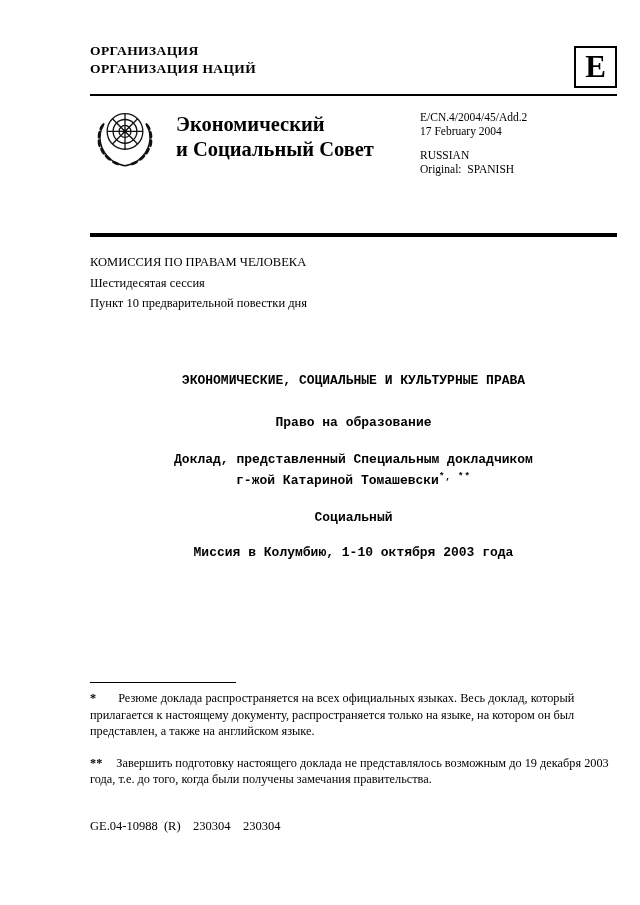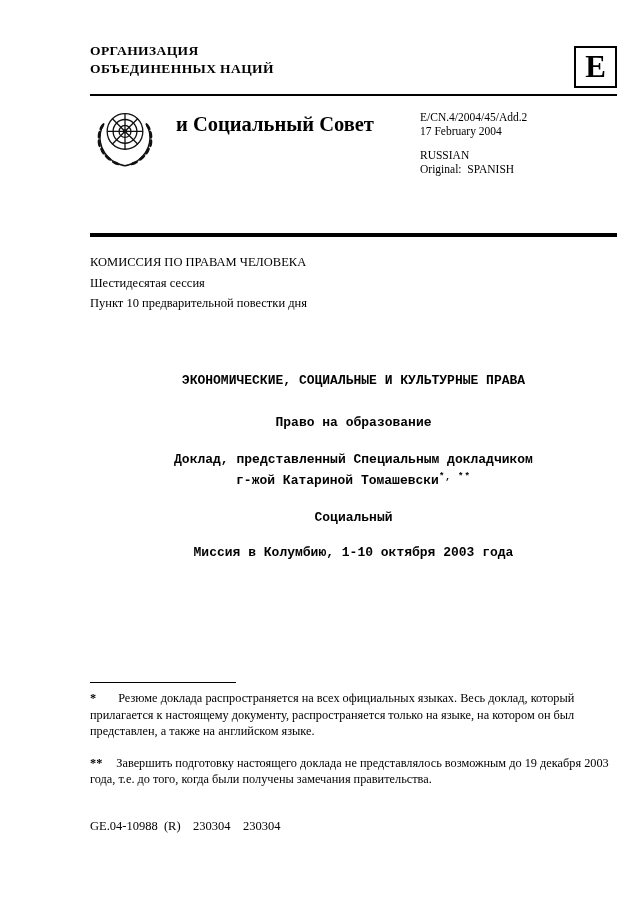--- a/index.html
+++ b/index.html
@@ -128,21 +128,21 @@
     white-space: pre;
   }
 </style>
 </head>
 <body>
 
 <div class="page">
 
   <div class="org-header">
     <div>ОРГАНИЗАЦИЯ</div>
-    <div>ОБЪЕДИНЕННЫХ НАЦИЙ</div>
+    <div>ОРГАНИЗАЦИЯ НАЦИЙ</div>
   </div>
 
   <div class="doc-letter-box">
     <span class="doc-letter">E</span>
   </div>
 
   <div class="rule-1"></div>
 
   <div class="emblem">
     <svg width="66" height="68" viewBox="0 0 100 100" aria-hidden="true">
@@ -173,20 +173,21 @@
         <ellipse cx="89" cy="45" rx="6" ry="2.2" transform="rotate(82 89 45)"></ellipse>
         <ellipse cx="89" cy="58" rx="6" ry="2.2" transform="rotate(98 89 58)"></ellipse>
         <ellipse cx="84" cy="70" rx="6" ry="2.2" transform="rotate(118 84 70)"></ellipse>
         <ellipse cx="76" cy="80" rx="6" ry="2.2" transform="rotate(137 76 80)"></ellipse>
         <ellipse cx="64" cy="88" rx="6" ry="2.2" transform="rotate(157 64 88)"></ellipse>
       </g>
     </svg>
   </div>
 
   <div class="council-title">
+    <div>Экономический</div>
     <div>и Социальный Совет</div>
   </div>
 
   <div class="distr-block">
     <p class="grp2">
       <span class="pre" style="display:block">E/CN.4/2004/45/Add.2</span>
       <span class="pre" style="display:block">17 February 2004</span>
     </p>
     <p class="grp3">
       <span class="pre" style="display:block">RUSSIAN</span>

